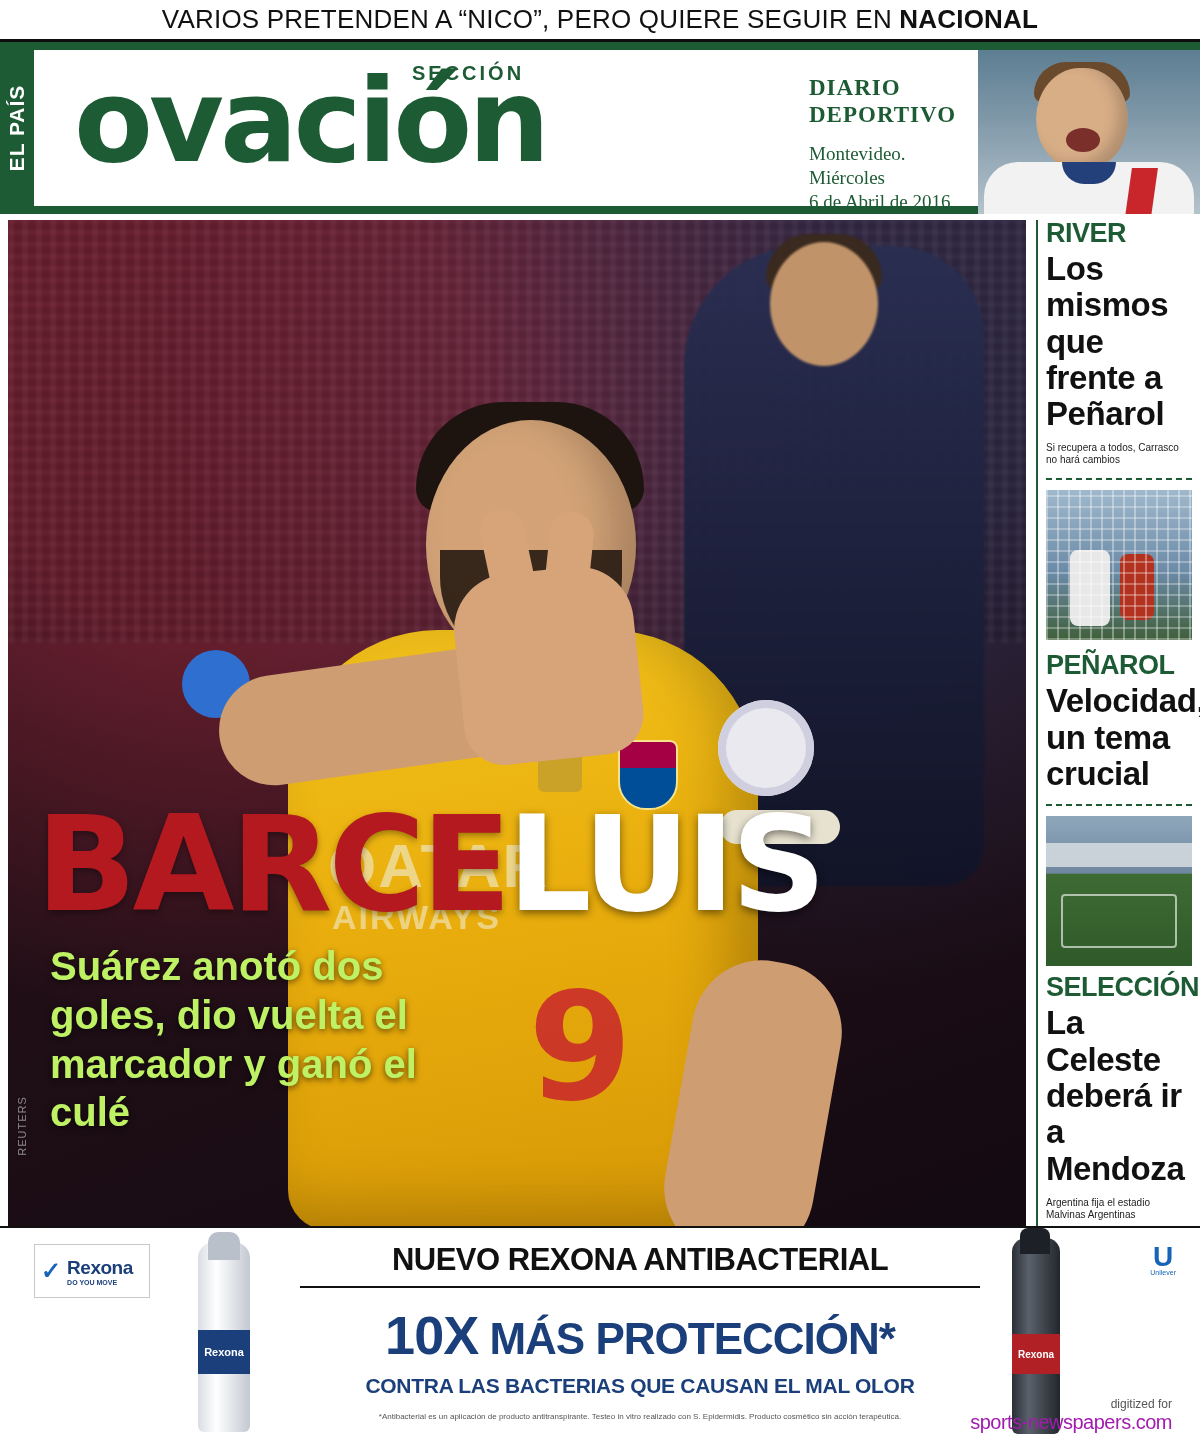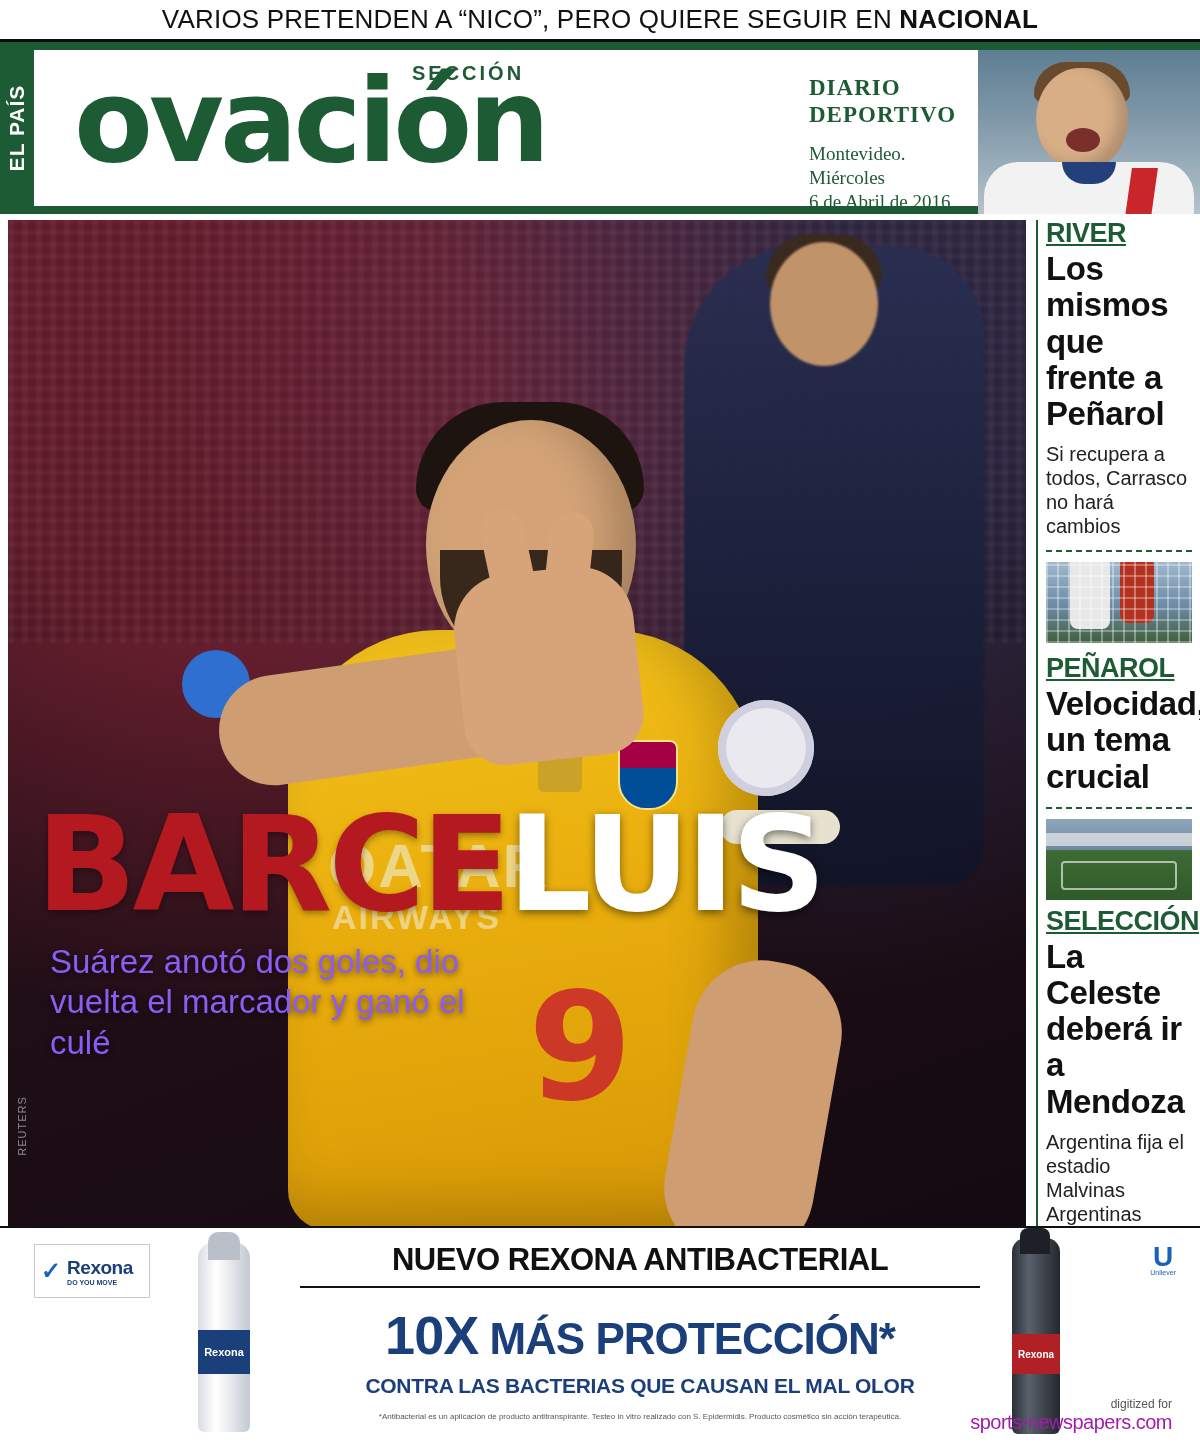--- a/index.html
+++ b/index.html
@@ -324,23 +324,23 @@
     letter-spacing:-4px;
   }
   .h-barce { color:#b4191f; text-shadow: 0 3px 6px rgba(0,0,0,.35); }
   .h-luis  { color:#ffffff; text-shadow: 0 3px 8px rgba(0,0,0,.5); }
 
   .subhead {
     position:absolute;
     left:42px;
     top:722px;
     width:420px;
-    color:#8b5cf6;
-    font-size:33px;
-    font-weight:400;
+    color:#bef264;
+    font-size:40px;
+    font-weight:700;
     line-height:1.22;
     text-shadow: 0 2px 6px rgba(0,0,0,.6);
     font-family:"Liberation Sans", sans-serif;
   }
 
   
   .rail {
     width:156px;
     display:flex;
     flex-direction:column;
@@ -348,33 +348,32 @@
     padding-left:8px;
     box-sizing:border-box;
   }
   .rail h2 {
     margin:0;
     color:#1d5b34;
     font-size:27px;
     font-weight:800;
     letter-spacing:-.5px;
     line-height:1;
-    text-decoration:underline;
   }
   .rail .lede {
     margin:4px 0 0 0;
     font-size:33px;
     font-weight:700;
     color:#111;
     line-height:1.1;
     letter-spacing:-.4px;
   }
   .rail .desc {
     margin:10px 0 0 0;
-    font-size:20px;
+    font-size:10px;
     color:#222;
     line-height:1.2;
   }
   .dashed {
     border:0;
     border-top:2px dashed #1d5b34;
     margin:12px 0 10px 0;
   }
   .thumb {
     width:100%;

